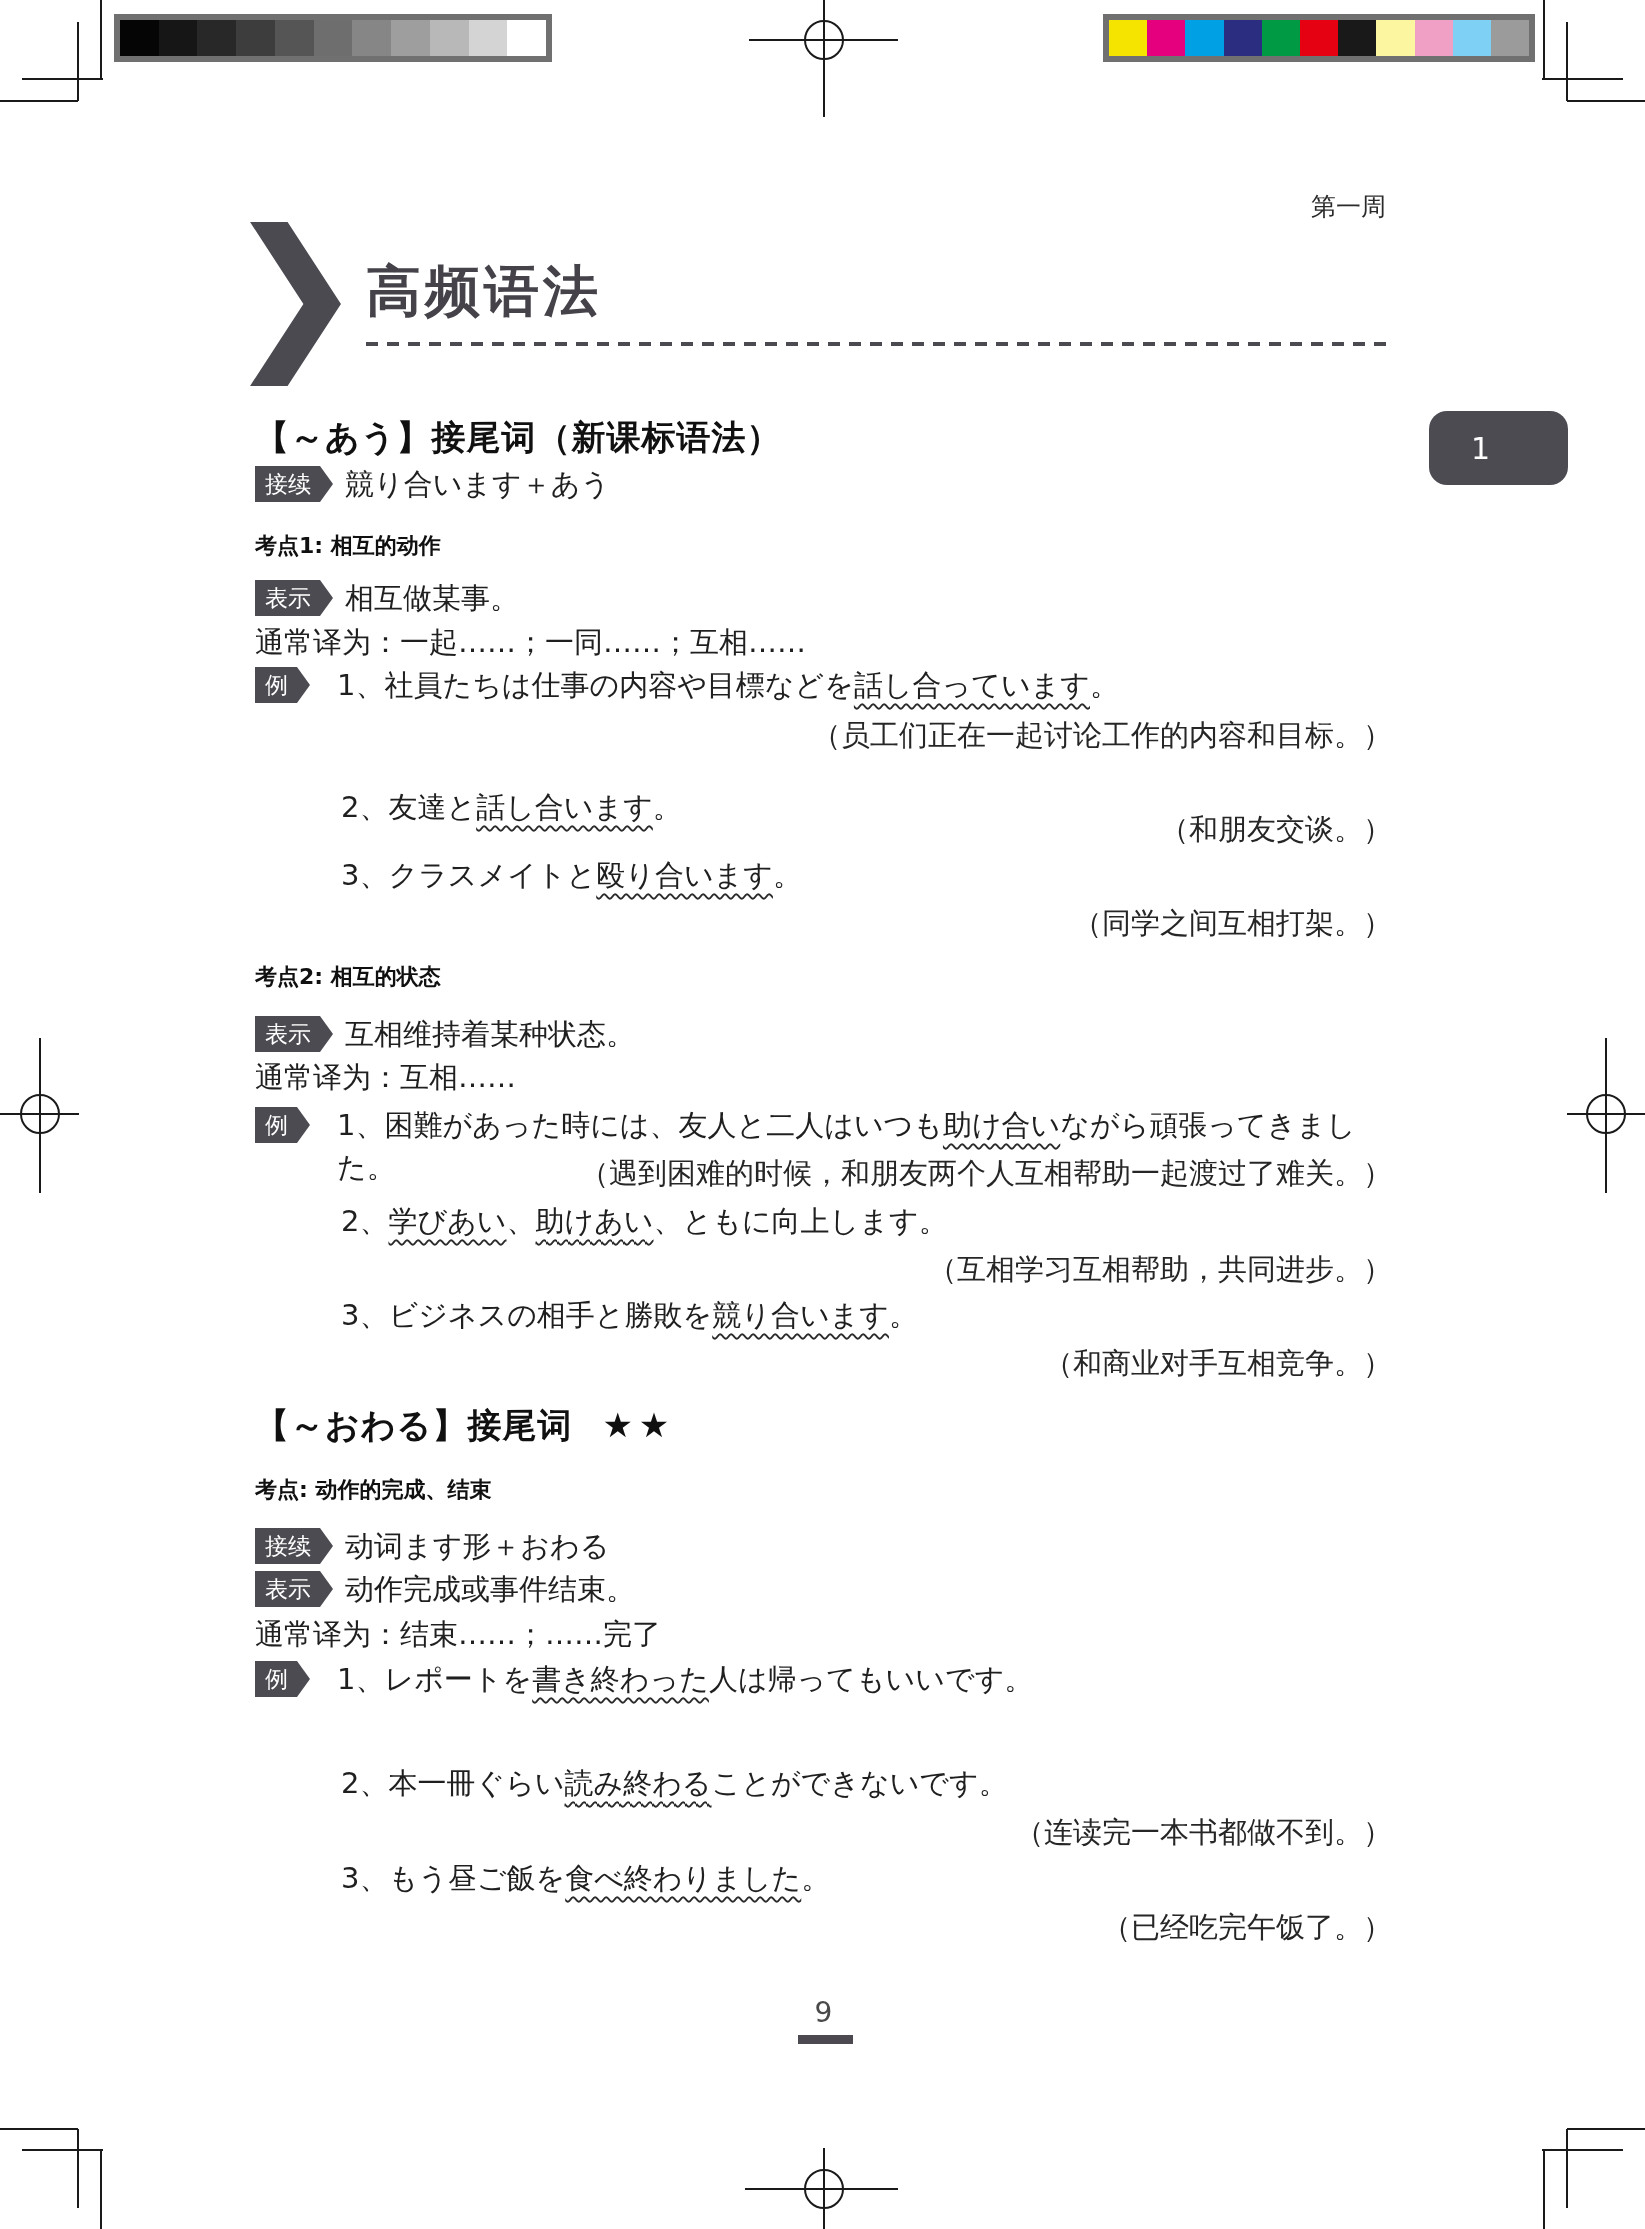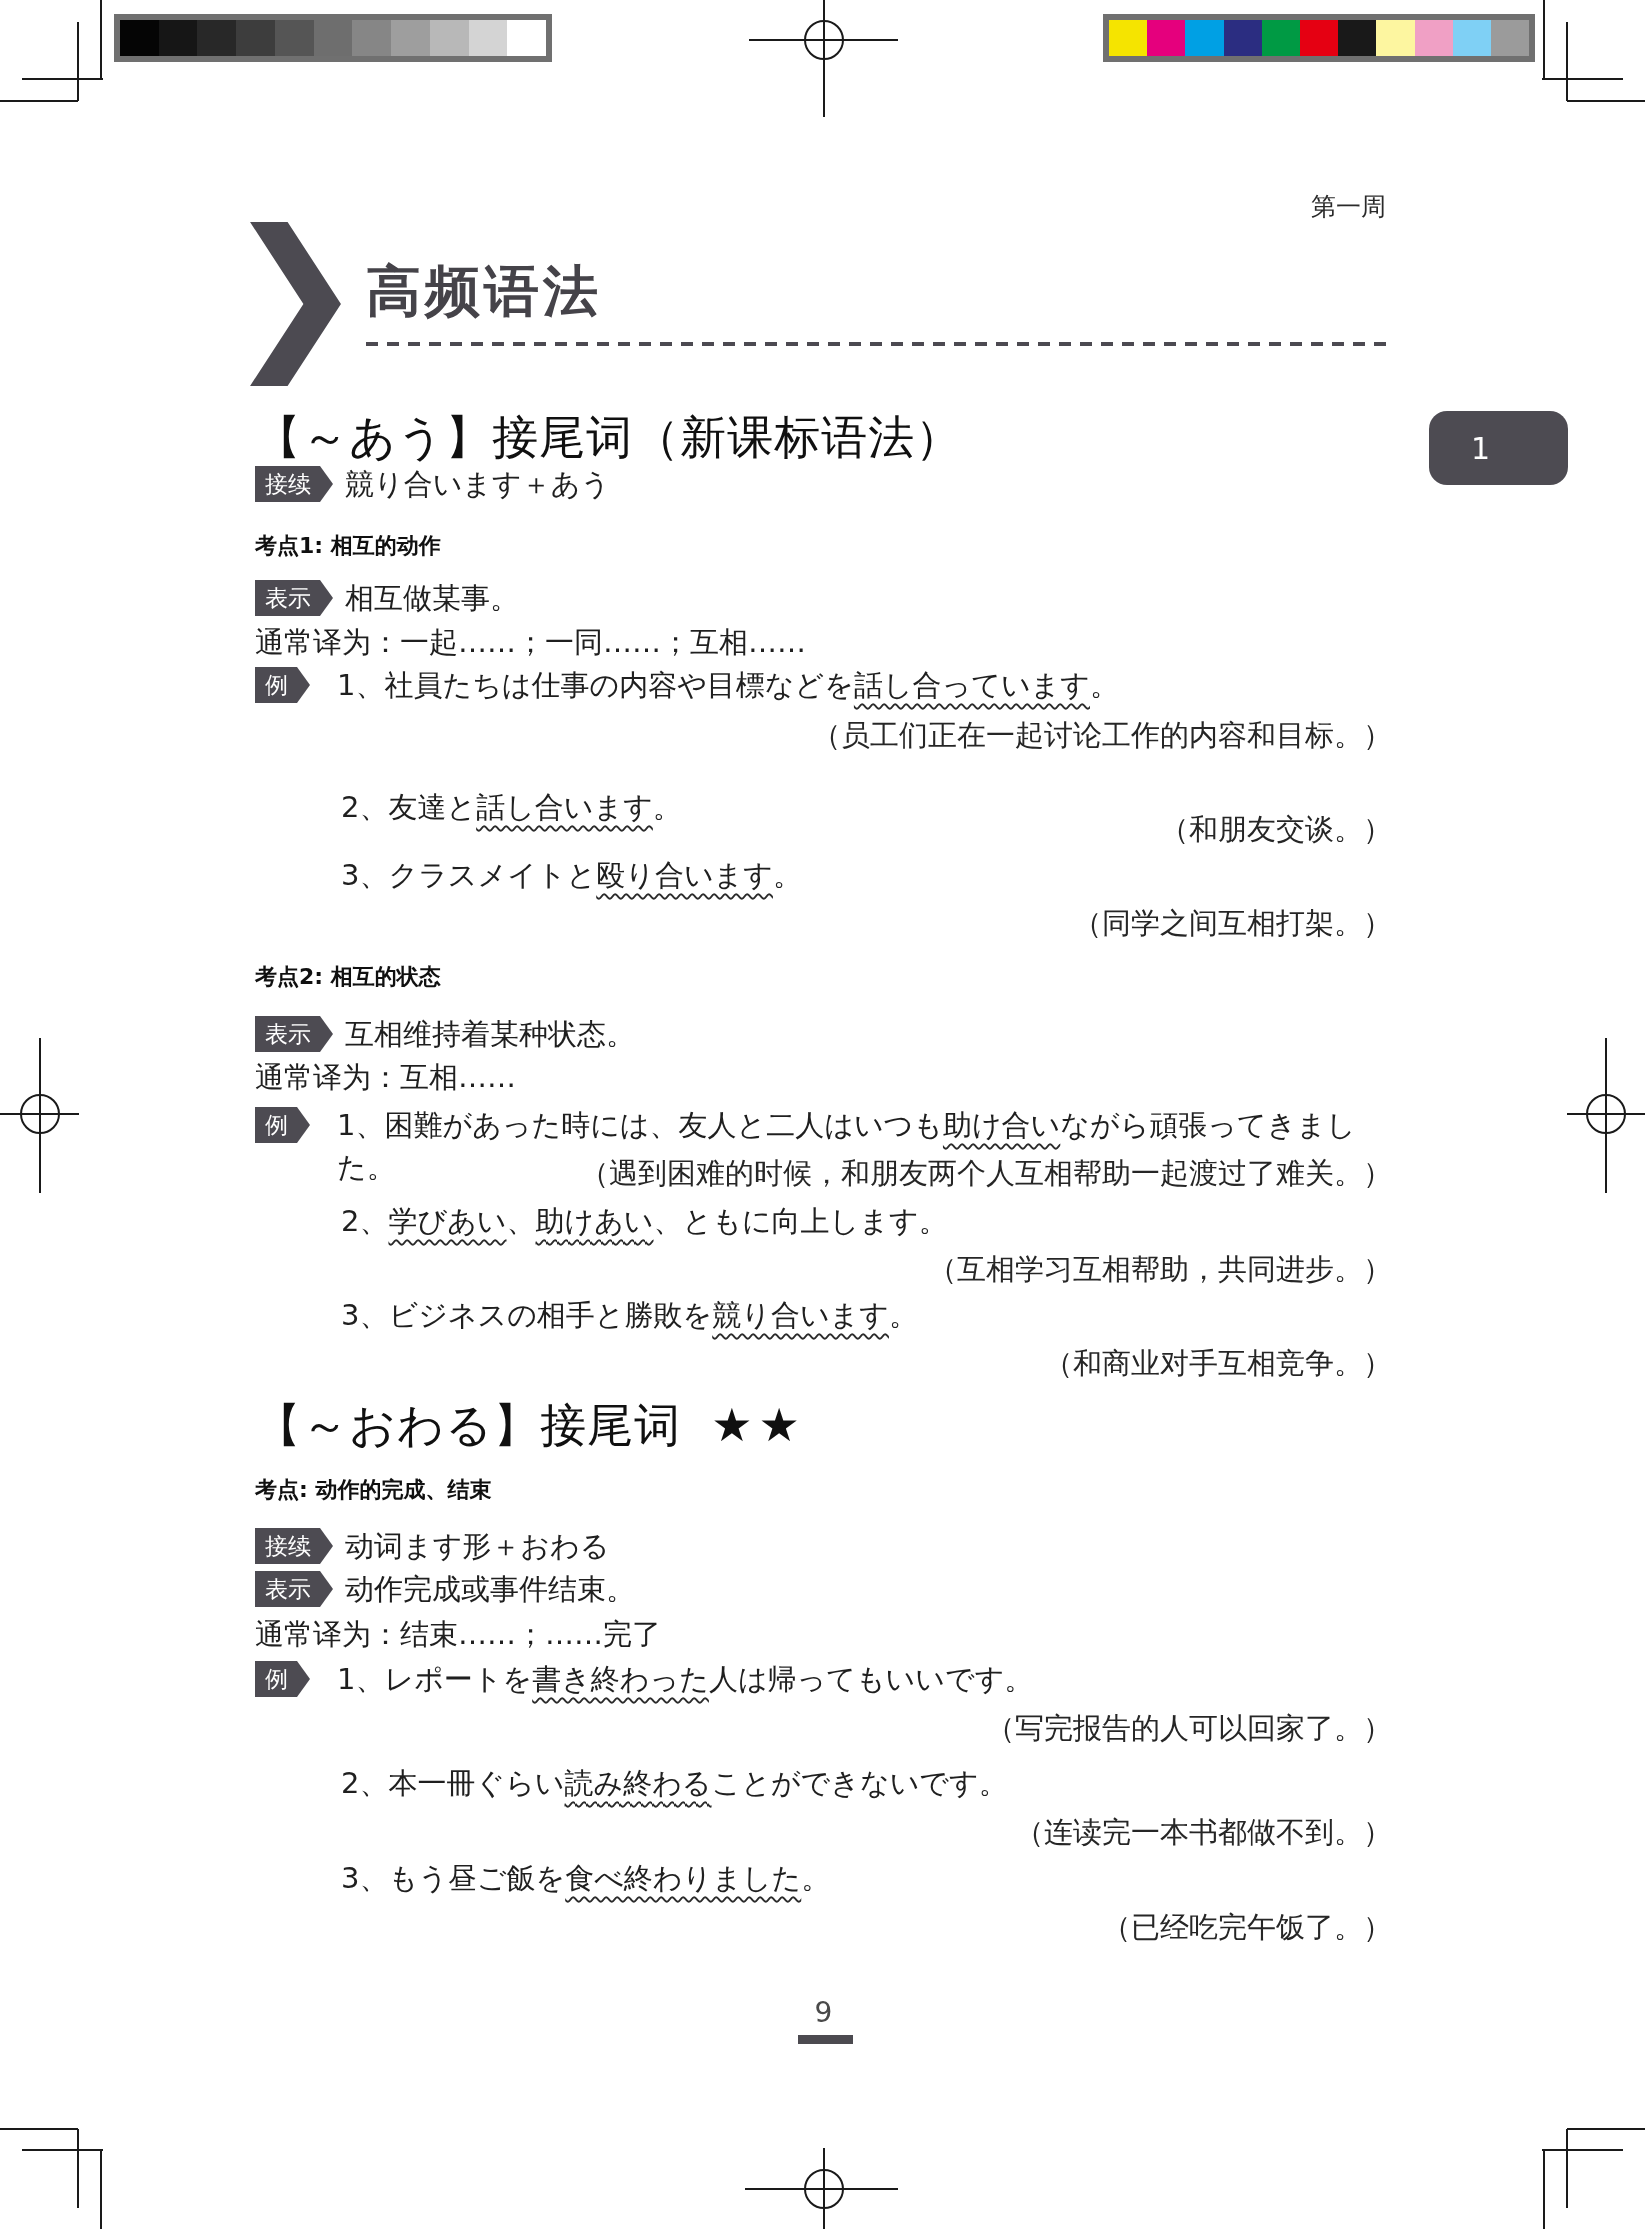--- a/index.html
+++ b/index.html
@@ -25,21 +25,21 @@
   .dashrule{position:absolute;left:366px;top:342px;width:1026px;height:4px;
             background:repeating-linear-gradient(90deg,#4c4a51 0 12px,transparent 12px 21px);}
 
   
   .sidetab{position:absolute;left:1429px;top:411px;width:139px;height:74px;background:#4d4b52;
            border-radius:18px;color:#ffffff;font-size:30px;display:flex;align-items:center;
            padding-left:42px;box-sizing:border-box;}
 
   
   .line{position:absolute;left:255px;width:1137px;font-size:29px;line-height:42px;}
-  .h2{font-size:46px;font-weight:normal;color:#101010;letter-spacing:1px;}
+  .h2{font-size:34px;font-weight:bold;color:#101010;letter-spacing:1px;}
   .h3{font-size:22px;font-weight:bold;color:#101010;}
   .stars{margin-left:30px;letter-spacing:6px;}
   .tagrow{display:flex;align-items:flex-start;}
   .tag{display:inline-block;background:#4d4b52;color:#ffffff;font-size:23px;line-height:34px;height:34px;
        padding:1px 22px 1px 10px;margin-top:3px;
        clip-path:polygon(0 0,calc(100% - 13px) 0,100% 50%,calc(100% - 13px) 100%,0 100%);}
   .tagrow .ttext{margin-left:12px;}
   .ex{display:flex;align-items:flex-start;}
   .ex .jtext{margin-left:27px;}
   .indent{padding-left:86px;box-sizing:border-box;}
@@ -210,21 +210,20 @@
     <span class="tag">表示</span>
     <span class="ttext">动作完成或事件结束。</span>
   </div>
 
   <div class="line" style="top:1613px;">通常译为：结束……；……完了</div>
 
   <div class="line ex" style="top:1658px;">
     <span class="tag">例</span>
     <span class="jtext"><span>1、</span><span>レポートを</span><span class="wavy">書き終わった</span><span>人は帰ってもいいです。</span></span>
   </div>
-  <div class="line trans" style="top:1707px;">（写完报告的人可以回家了。）</div>
 
   <div class="line ex indent" style="top:1762px;">
     <span><span>2、</span><span>本一冊ぐらい</span><span class="wavy">読み終わる</span><span>ことができないです。</span></span>
   </div>
   <div class="line trans" style="top:1811px;">（连读完一本书都做不到。）</div>
 
   <div class="line ex indent" style="top:1857px;">
     <span><span>3、</span><span>もう昼ご飯を</span><span class="wavy">食べ終わりました</span><span>。</span></span>
   </div>
   <div class="line trans" style="top:1906px;">（已经吃完午饭了。）</div>

